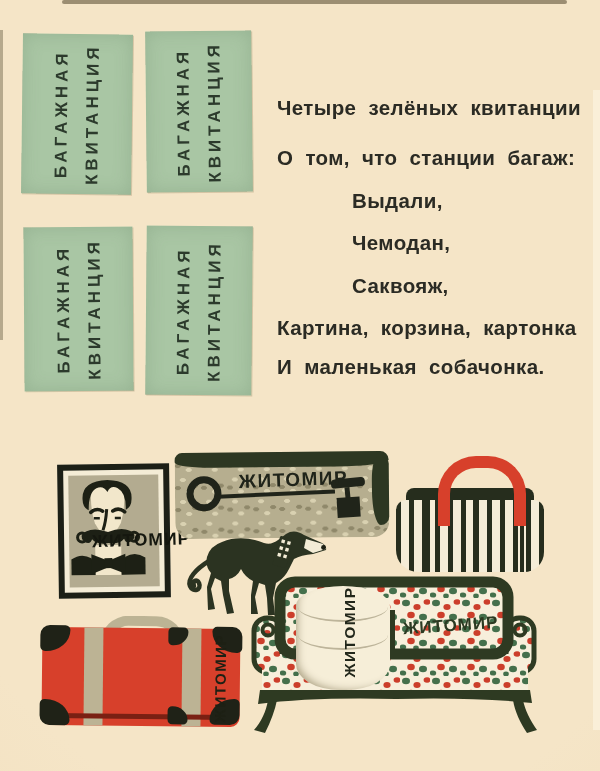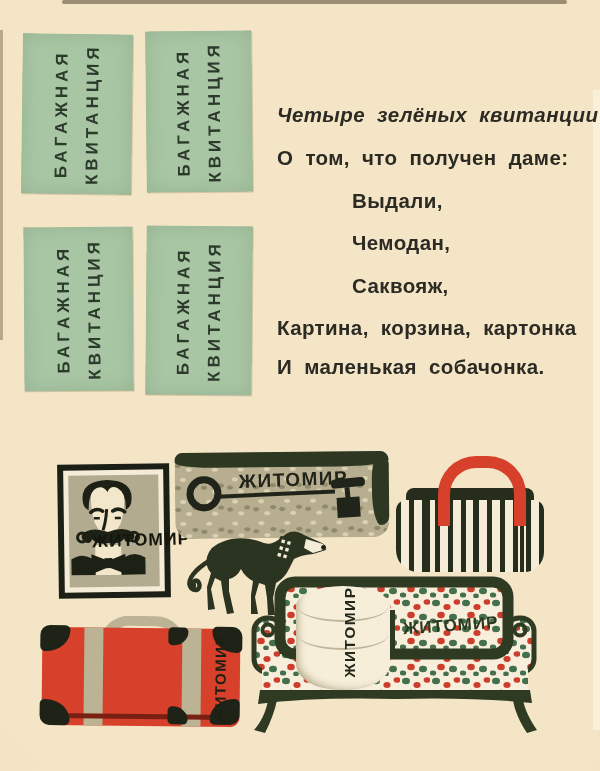--- a/index.html
+++ b/index.html
@@ -29,21 +29,21 @@
     font-weight:700;font-size:17px;letter-spacing:4px;line-height:31px;
     color:#2c3a2c;
   }
   
   .poem{position:absolute;left:277px;top:0;width:310px;height:400px;}
   .poem-line{
     position:absolute;white-space:nowrap;
     font-weight:700;font-size:20.5px;letter-spacing:.4px;word-spacing:6px;
     color:#2b2b24;
   }
-  .pl0{top:60px;}  .pl1{top:103px;font-style:italic;} .pl2{top:146px;}
+  .pl0{top:60px;}  .pl1{top:96px;} .pl2{top:146px;}
   .pl3{top:189px;left:75px;} .pl4{top:231px;left:75px;text-align:right;} .pl5{top:274px;left:75px;text-align:right;}
   .pl6{top:316px;text-align:center;} .pl7{top:355px;}
 
   
   .portrait{position:absolute;left:58px;top:464px;width:100px;height:122px;
     background:#f4ecd6;border:6px solid #1c1f16;transform:rotate(-.8deg);}
   .portrait-inner{position:absolute;inset:5px;background:#b3ab90;}
   .portrait-label{
     position:absolute;left:28px;top:60px;white-space:nowrap;
     font-weight:700;font-size:17.5px;letter-spacing:1px;color:#15170f;transform:rotate(-1deg);
@@ -152,21 +152,21 @@
   </div>
   <div class="ticket t4">
     <div class="ticket-text">
       <div>БАГАЖНАЯ</div>
         <div>КВИТАНЦИЯ</div>
     </div>
   </div>
 
   <div class="poem">
     <div class="poem-line pl1">Четыре зелёных квитанции</div>
-    <div class="poem-line pl2">О том, что получен даме:</div>
+    <div class="poem-line pl2">О том, что станции багаж:</div>
     <div class="poem-line pl3">Выдали,</div>
     <div class="poem-line pl4">Чемодан,</div>
     <div class="poem-line pl5">Саквояж,</div>
     <div class="poem-line pl6">Картина, корзина, картонка</div>
     <div class="poem-line pl7">И маленькая собачонка.</div>
   </div>
 
   <div class="portrait">
     <div class="portrait-inner">
       <svg width="78" height="100" viewBox="0 0 78 100">

